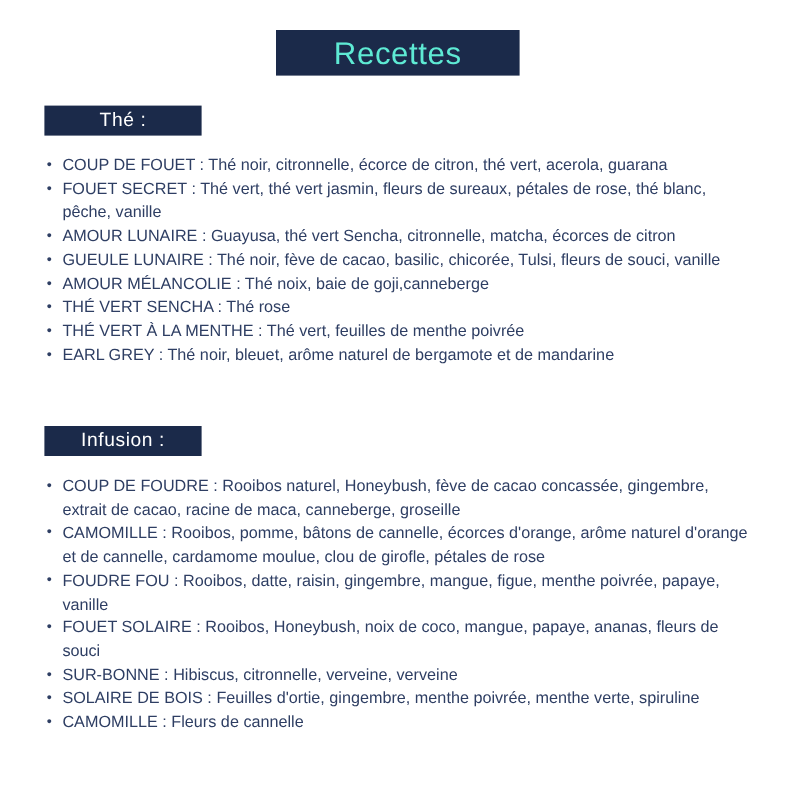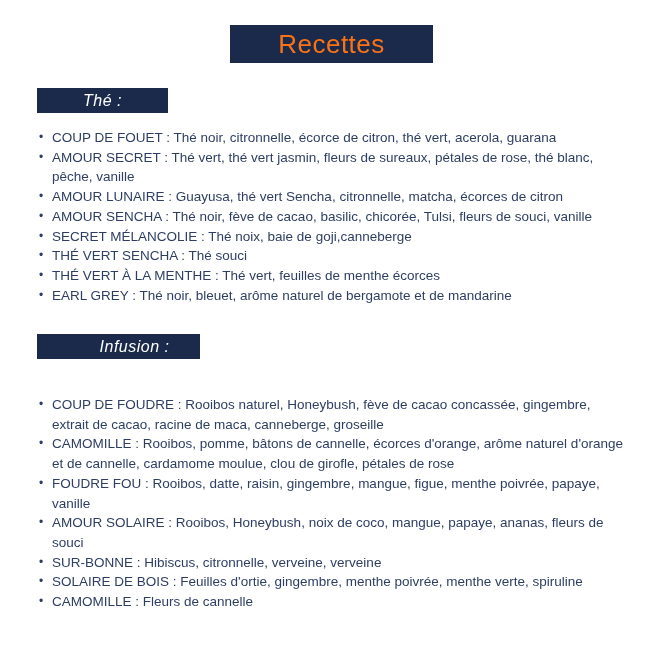--- a/index.html
+++ b/index.html
@@ -15,43 +15,42 @@
     background: #ffffff;
     overflow: hidden;
   }
   .title-box {
     position: absolute;
     left: 230px;
     top: 25px;
     width: 203px;
     height: 38px;
     background: #1b2a4a;
-    color: #f97316;
+    color: #5eead4;
     font-size: 26px;
     display: flex;
     align-items: center;
     justify-content: center;
     letter-spacing: 0.5px;
   }
   .section-label {
     position: absolute;
     left: 37px;
     width: 131px;
     height: 25px;
     background: #1b2a4a;
     color: #ffffff;
     font-size: 16px;
     display: flex;
     align-items: center;
     justify-content: center;
     letter-spacing: 0.5px;
-    font-style: italic;
   }
   .label-the { top: 88px; }
-  .label-infusion { top: 334px; padding-left: 32px; }
+  .label-infusion { top: 355px; }
   .recipe-list {
     position: absolute;
     left: 38px;
     width: 592px;
     color: #2e3e63;
     font-size: 13.5px;
     line-height: 19.7px;
   }
   .list-the { top: 128px; }
   .list-infusion { top: 395px; }
@@ -77,36 +76,36 @@
 
   <div class="section-label label-the">
     <span>Thé :</span>
   </div>
 
   <div class="recipe-list list-the">
     <div class="recipe-item">
       <span class="bullet">•</span><span>COUP DE FOUET</span><span> : </span><span>Thé noir, citronnelle, écorce de citron, thé vert, acerola, guarana</span>
     </div>
     <div class="recipe-item">
-      <span class="bullet">•</span><span>AMOUR SECRET</span><span> : </span><span>Thé vert, thé vert jasmin, fleurs de sureaux, pétales de rose, thé blanc, pêche, vanille</span>
+      <span class="bullet">•</span><span>FOUET SECRET</span><span> : </span><span>Thé vert, thé vert jasmin, fleurs de sureaux, pétales de rose, thé blanc, pêche, vanille</span>
     </div>
     <div class="recipe-item">
       <span class="bullet">•</span><span>AMOUR LUNAIRE</span><span> : </span><span>Guayusa, thé vert Sencha, citronnelle, matcha, écorces de citron</span>
     </div>
     <div class="recipe-item">
-      <span class="bullet">•</span><span>AMOUR SENCHA</span><span> : </span><span>Thé noir, fève de cacao, basilic, chicorée, Tulsi, fleurs de souci, vanille</span>
+      <span class="bullet">•</span><span>GUEULE LUNAIRE</span><span> : </span><span>Thé noir, fève de cacao, basilic, chicorée, Tulsi, fleurs de souci, vanille</span>
     </div>
     <div class="recipe-item">
-      <span class="bullet">•</span><span>SECRET MÉLANCOLIE</span><span> : </span><span>Thé noix, baie de goji,canneberge</span>
+      <span class="bullet">•</span><span>AMOUR MÉLANCOLIE</span><span> : </span><span>Thé noix, baie de goji,canneberge</span>
     </div>
     <div class="recipe-item">
-      <span class="bullet">•</span><span>THÉ VERT SENCHA</span><span> : </span><span>Thé souci</span>
+      <span class="bullet">•</span><span>THÉ VERT SENCHA</span><span> : </span><span>Thé rose</span>
     </div>
     <div class="recipe-item">
-      <span class="bullet">•</span><span>THÉ VERT À LA MENTHE</span><span> : </span><span>Thé vert, feuilles de menthe écorces</span>
+      <span class="bullet">•</span><span>THÉ VERT À LA MENTHE</span><span> : </span><span>Thé vert, feuilles de menthe poivrée</span>
     </div>
     <div class="recipe-item">
       <span class="bullet">•</span><span>EARL GREY</span><span> : </span><span>Thé noir, bleuet, arôme naturel de bergamote et de mandarine</span>
     </div>
   </div>
 
   <div class="section-label label-infusion">
     <span>Infusion :</span>
   </div>
 
@@ -114,21 +113,21 @@
     <div class="recipe-item">
       <span class="bullet">•</span><span>COUP DE FOUDRE</span><span> : </span><span>Rooibos naturel, Honeybush, fève de cacao concassée, gingembre, extrait de cacao, racine de maca, canneberge, groseille</span>
     </div>
     <div class="recipe-item">
       <span class="bullet">•</span><span>CAMOMILLE</span><span> : </span><span>Rooibos, pomme, bâtons de cannelle, écorces d'orange, arôme naturel d'orange et de cannelle, cardamome moulue, clou de girofle, pétales de rose</span>
     </div>
     <div class="recipe-item">
       <span class="bullet">•</span><span>FOUDRE FOU</span><span> : </span><span>Rooibos, datte, raisin, gingembre, mangue, figue, menthe poivrée, papaye, vanille</span>
     </div>
     <div class="recipe-item">
-      <span class="bullet">•</span><span>AMOUR SOLAIRE</span><span> : </span><span>Rooibos, Honeybush, noix de coco, mangue, papaye, ananas, fleurs de souci</span>
+      <span class="bullet">•</span><span>FOUET SOLAIRE</span><span> : </span><span>Rooibos, Honeybush, noix de coco, mangue, papaye, ananas, fleurs de souci</span>
     </div>
     <div class="recipe-item">
       <span class="bullet">•</span><span>SUR-BONNE</span><span> : </span><span>Hibiscus, citronnelle, verveine, verveine</span>
     </div>
     <div class="recipe-item">
       <span class="bullet">•</span><span>SOLAIRE DE BOIS</span><span> : </span><span>Feuilles d'ortie, gingembre, menthe poivrée, menthe verte, spiruline</span>
     </div>
     <div class="recipe-item">
       <span class="bullet">•</span><span>CAMOMILLE</span><span> : </span><span>Fleurs de cannelle</span>
     </div>

